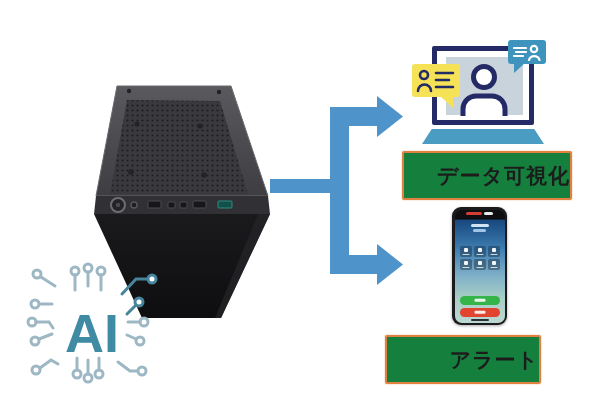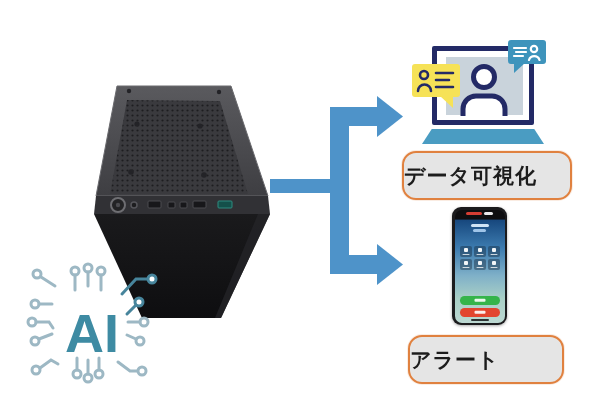--- a/index.html
+++ b/index.html
@@ -3,22 +3,22 @@
 <meta charset="utf-8">
 <style>
   html,body{margin:0;padding:0;background:#fff;}
   .canvas{
     position:relative;width:600px;height:400px;background:#ffffff;
     overflow:hidden;font-family:"Liberation Sans",sans-serif;
   }
   .abs{position:absolute;}
   
   .label-box{
-    position:absolute;background:#e5e5e5;border:2.5px solid #e0813f;border-radius:14px;
-    display:flex;align-items:center;justify-content:flex-start;
+    position:absolute;background:#15803d;border:2.5px solid #e0813f;border-radius:2px;
+    display:flex;align-items:center;justify-content:flex-end;
     font-weight:bold;font-size:21px;color:#1c1c1c;letter-spacing:1px;
     box-shadow:0 0 0 1px rgba(224,129,63,.15);
   }
   
   .monitor{position:absolute;left:432px;top:46px;width:92px;height:69px;
     background:#ffffff;border:5px solid #232a66;border-radius:2px;}
   .monitor-panel{position:absolute;left:446px;top:57px;width:77px;height:58px;background:#c9d3db;}
   .laptop-base{position:absolute;left:422px;top:129px;width:122px;height:15px;background:#4a9cc2;
     clip-path:polygon(8% 0,92% 0,100% 100%,0 100%);}
   .bubble{position:absolute;border-radius:3px;}
@@ -209,17 +209,17 @@
         <div class="call-tile"></div>
         <div class="call-tile"></div>
         <div class="call-tile"></div>
       </div>
       <div class="phone-btn accept"></div>
       <div class="phone-btn decline"></div>
       <div class="home-bar"></div>
     </div>
   </div>
 
-  <div class="label-box" style="left:408px;top:335px;width:152px;height:45px;">
+  <div class="label-box" style="left:385px;top:335px;width:152px;height:45px;">
     <span>アラート</span>
   </div>
 
 </div>
 
 </body></html>

